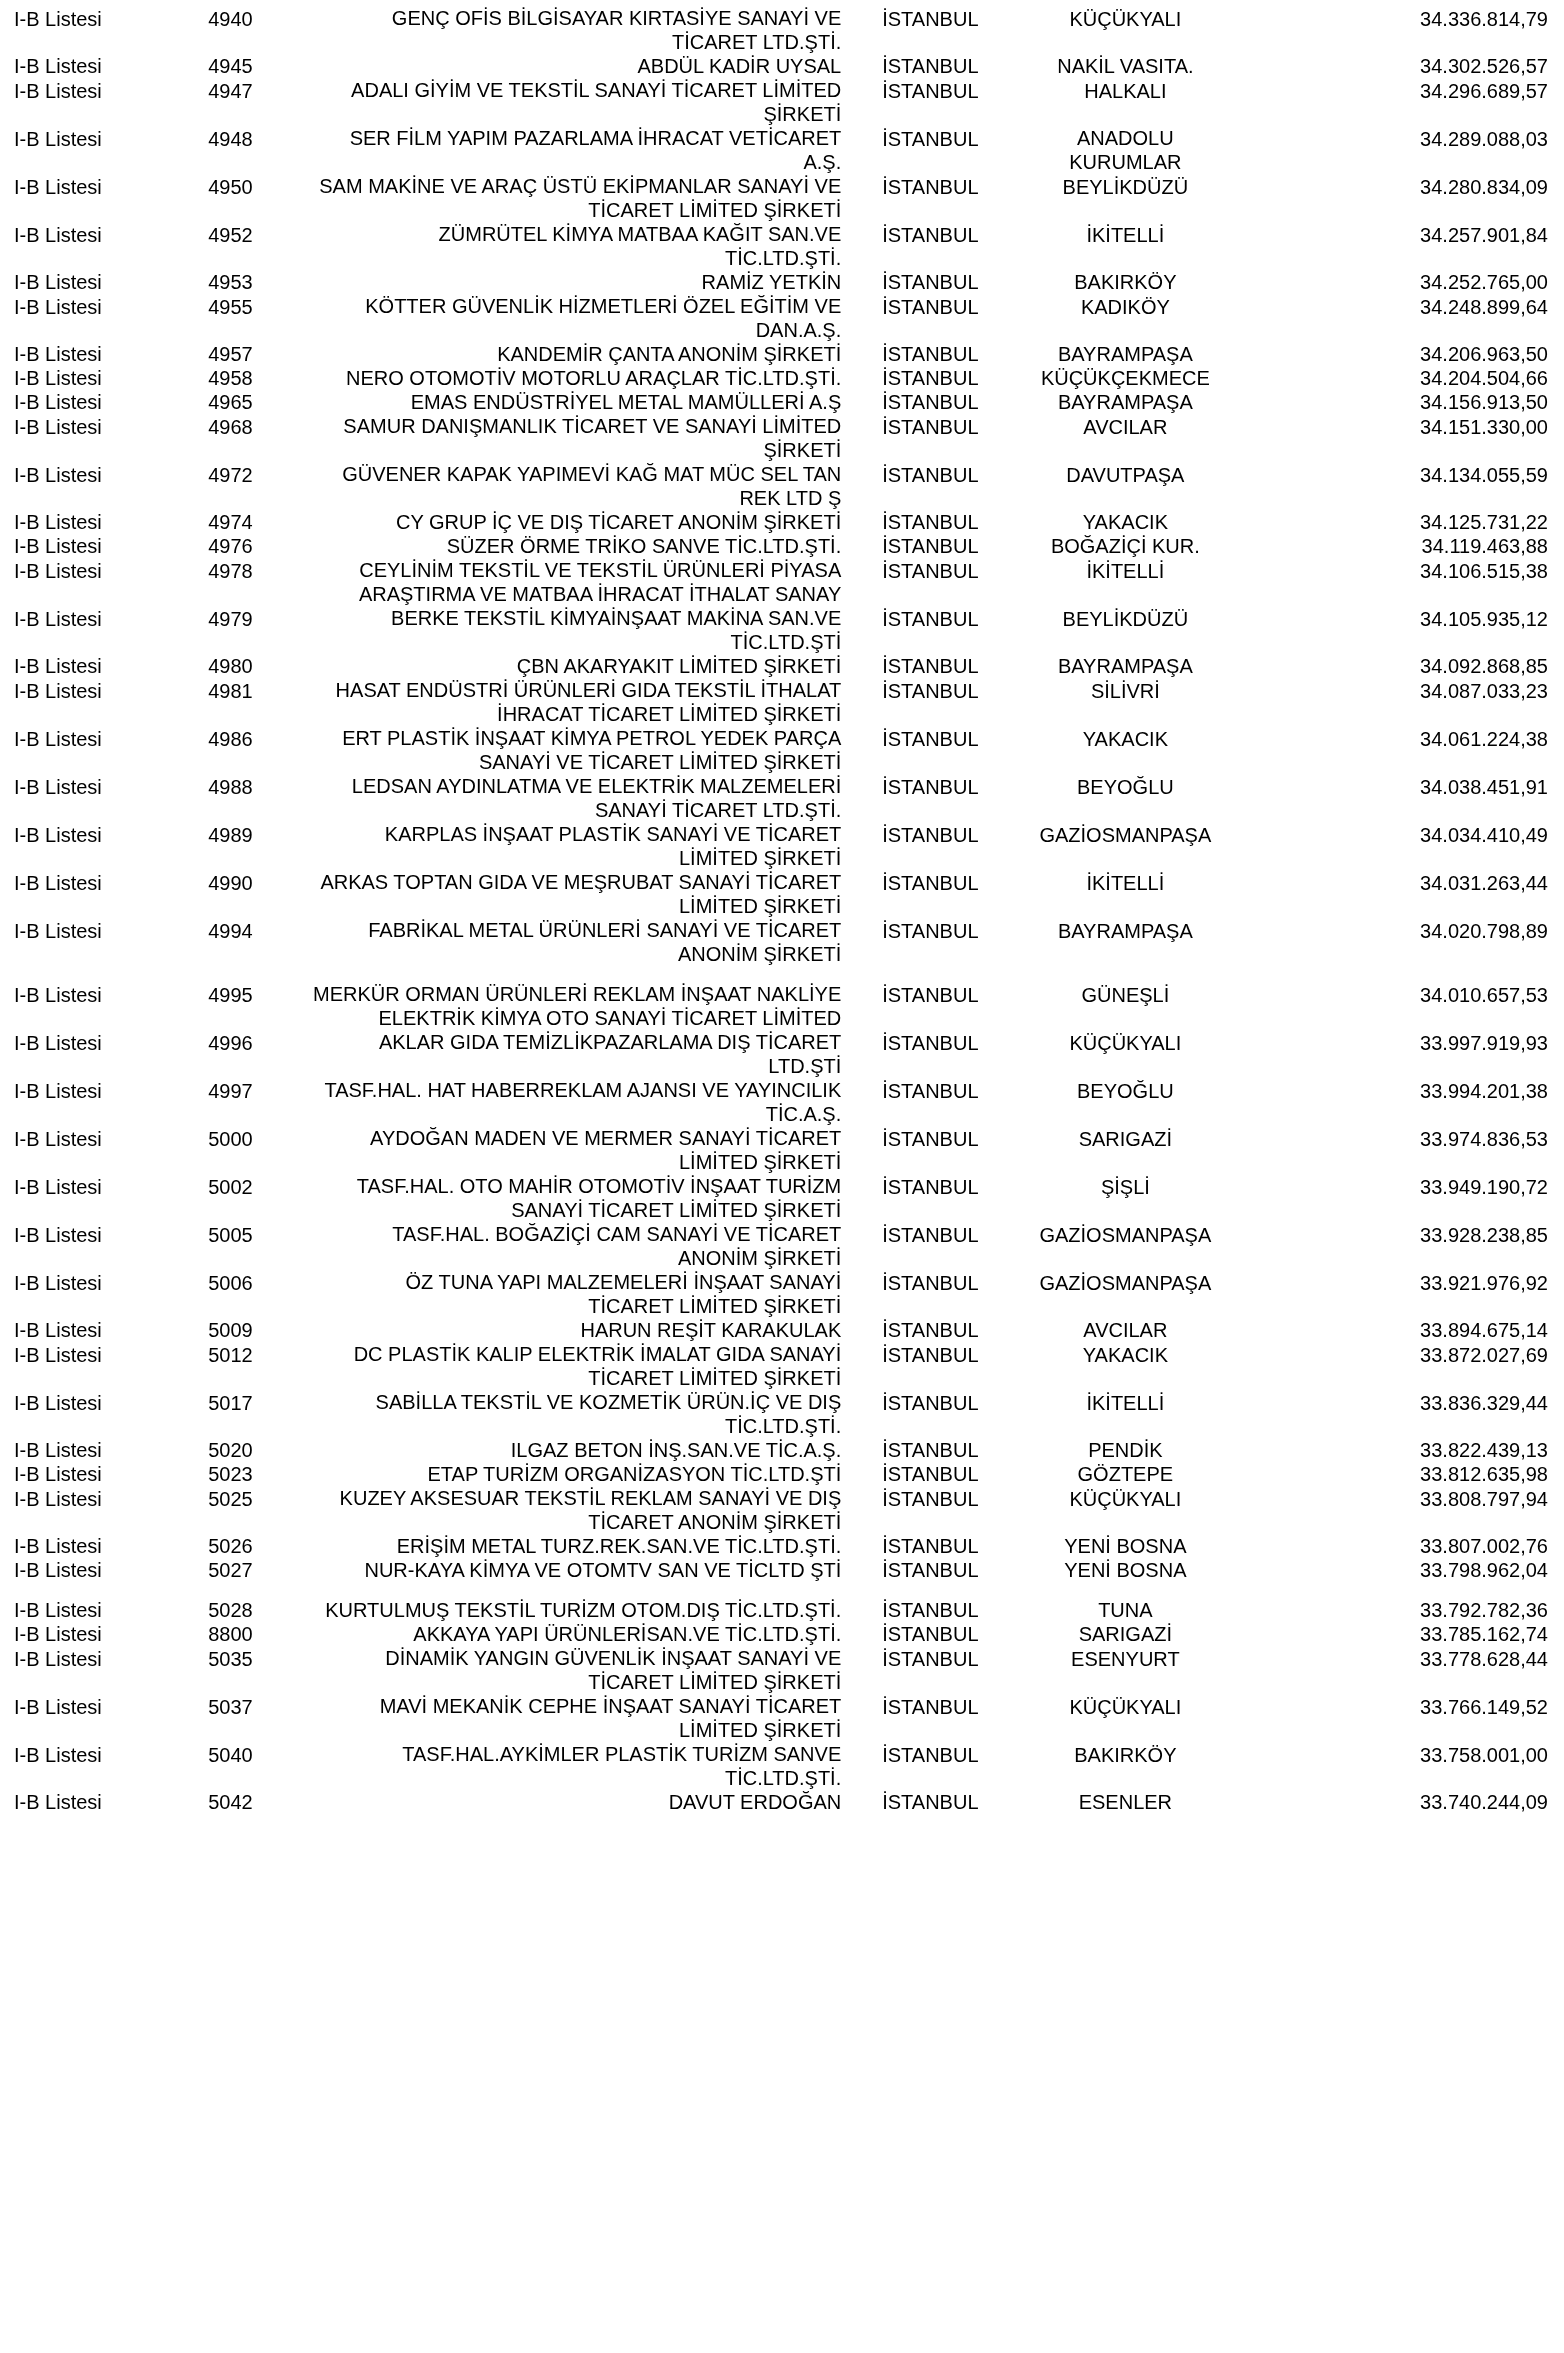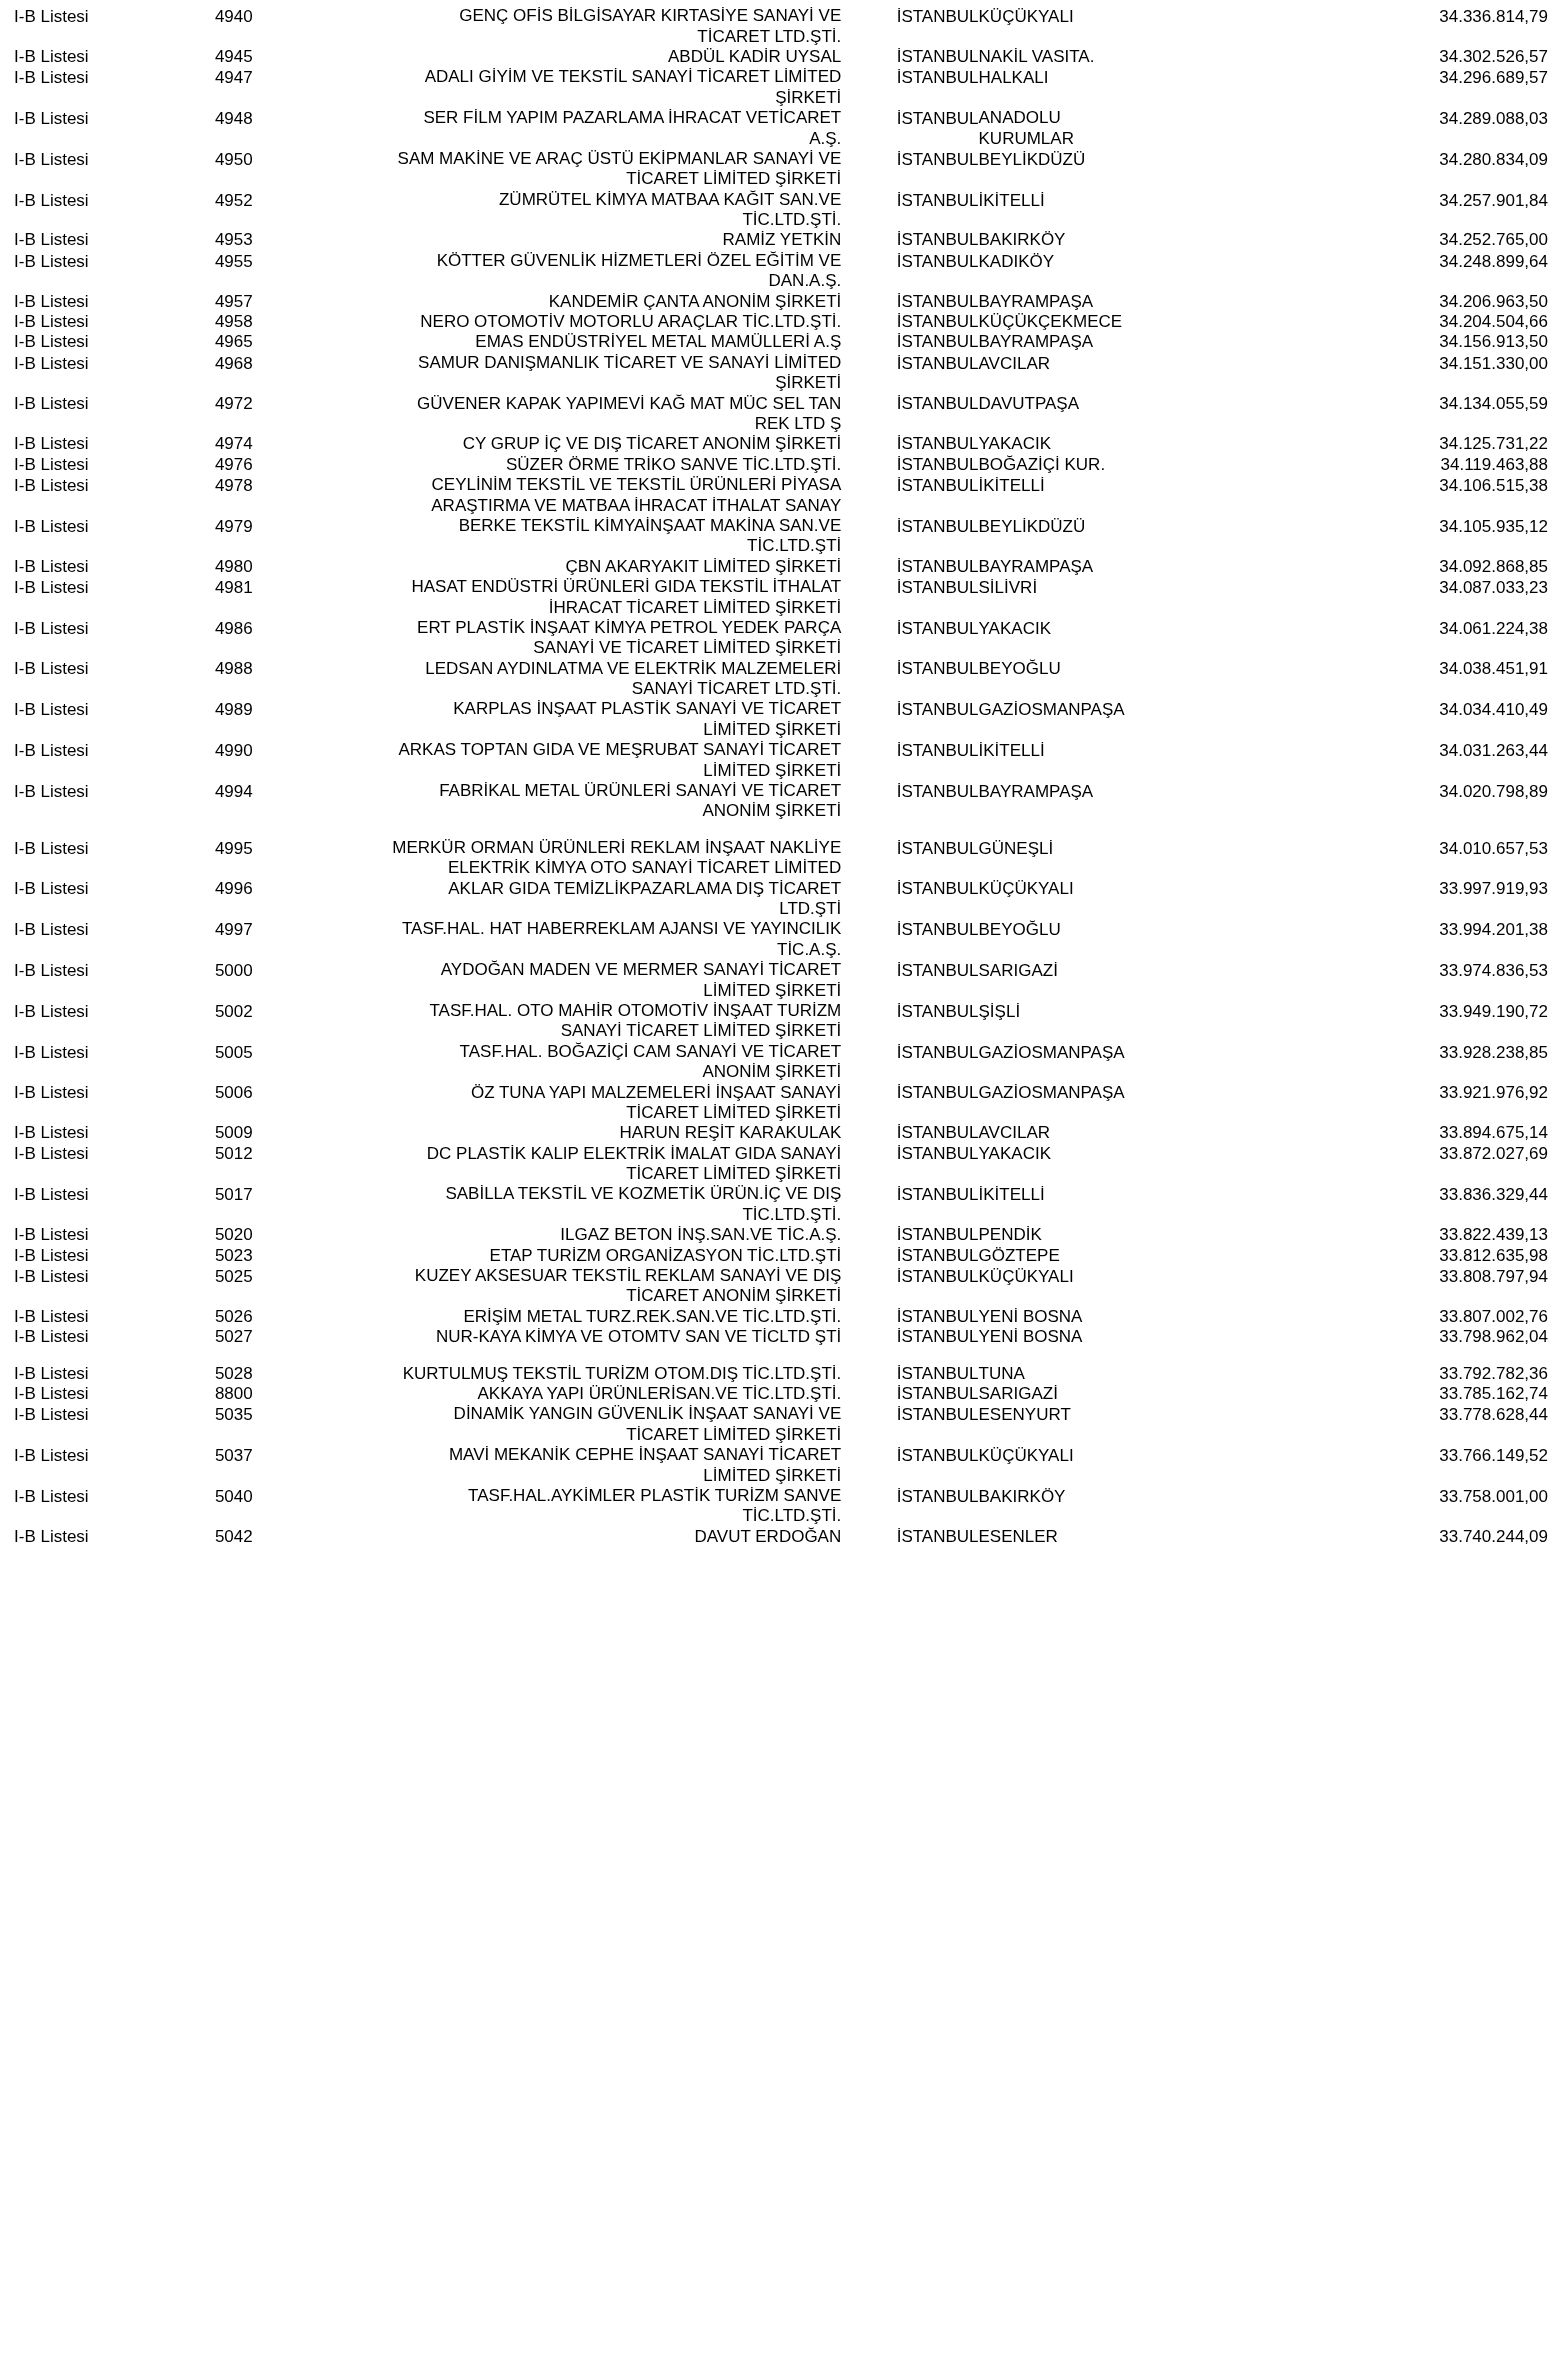--- a/index.html
+++ b/index.html
@@ -15,41 +15,41 @@
     width: 1565px;
     min-height: 2354px;
     box-sizing: border-box;
     padding: 6.2px 17px 0 14px;
     background: #ffffff;
   }
   table.listing {
     width: 100%;
     border-collapse: collapse;
     table-layout: fixed;
-    font-size: 17px;
+    font-size: 20px;
     line-height: 1.20;
   }
   table.listing td {
     padding: 0;
     vertical-align: top;
     white-space: nowrap;
     overflow: visible;
   }
   col.c-list { width: 129px; }
   col.c-no   { width: 71px; }
   col.c-name { width: 493px; }
   col.c-city { width: 115px; }
   col.c-dist { width: 246px; }
   col.c-amt  { width: 231px; }
 
   td.list { text-align: left; padding-right: 4.6px; }
   td.no   { text-align: right; padding-right: 9.2px; }
   td.name { text-align: right; white-space: normal; }
   td.city { text-align: right; }
-  td.dist { text-align: left; }
+  td.dist { text-align: center; }
   td.amt  { text-align: right; }
 
   
   tr.rec > td { padding-bottom: 0; }
   .namewrap { display: block; }
   .nameline1 { display: block; }
   .nameline2 { display: block; }
   .spacer-row td { height: 16px; }
   .blank { display: block; height: 0.8px; }
 </style>

